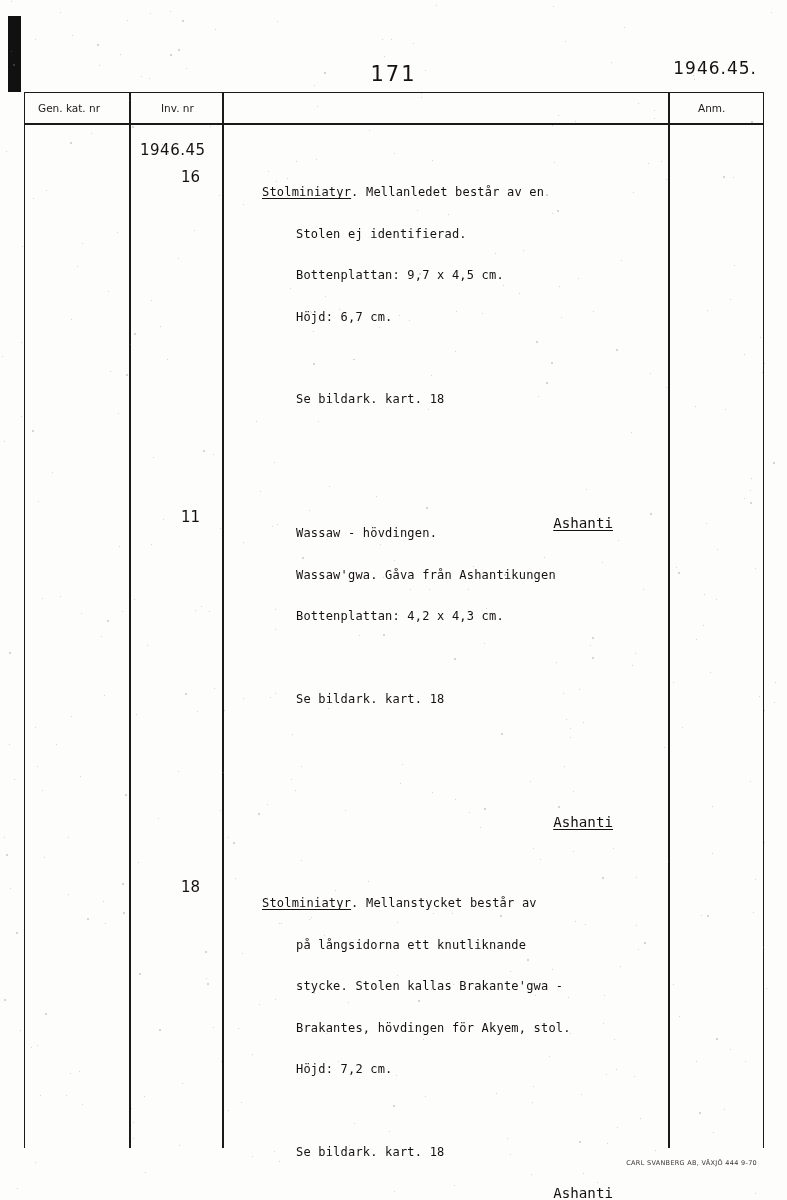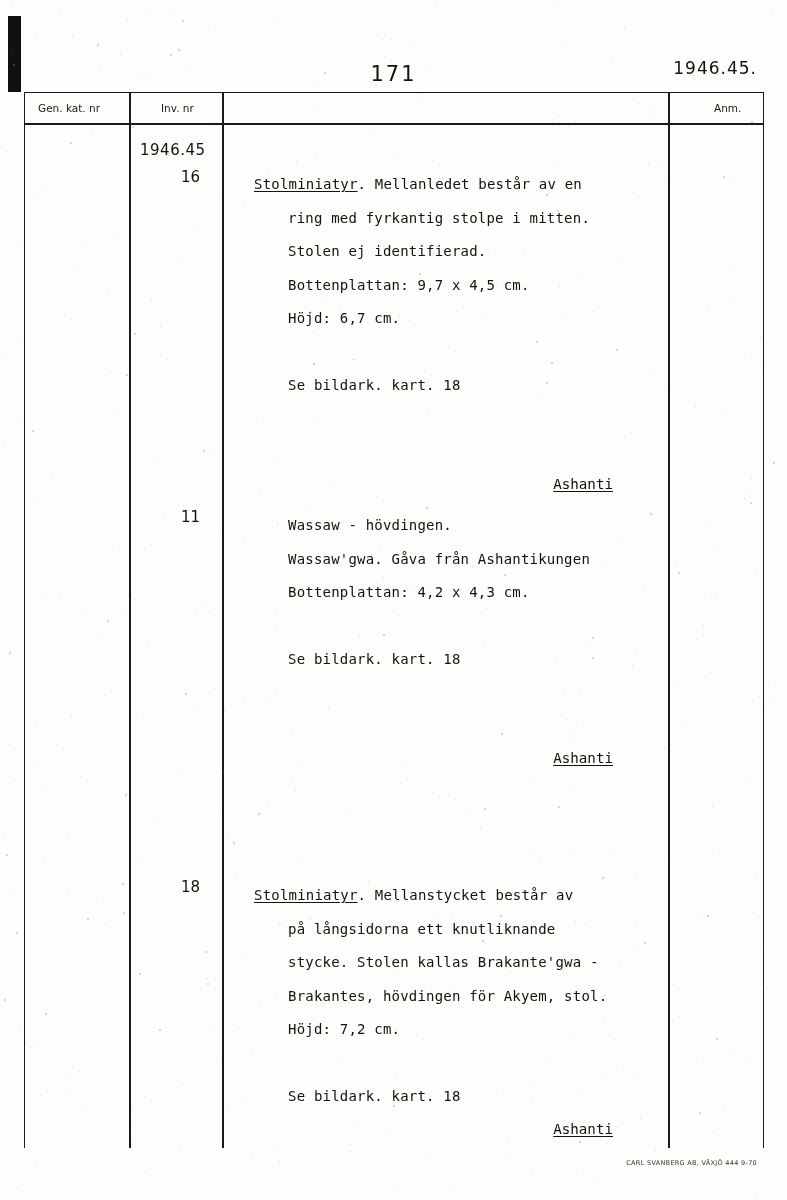--- a/index.html
+++ b/index.html
@@ -80,21 +80,21 @@
 
   .colhead {
     position: absolute;
     top: 102px;
     font-family: "DejaVu Sans", "Liberation Sans", sans-serif;
     font-size: 10.5px;
     color: #1d1a17;
   }
   .ch-gen { left: 38px; }
   .ch-inv { left: 161px; }
-  .ch-anm { left: 714px; }
+  .ch-anm { left: 698px; }
 
   .acc-year {
     position: absolute;
     left: 140px;
     top: 141px;
     font-size: 15px;
     font-family: "DejaVu Sans", "Liberation Sans", sans-serif;
     letter-spacing: .5px;
   }
   .inv-no {
@@ -104,22 +104,22 @@
     text-align: right;
     width: 70px;
   }
 
   .entry {
     position: absolute;
     left: 246px;
     width: 415px;
   }
   .entry p {
-    margin: 8px;
-    font-size: 14px;
+    margin: 16px;
+    font-size: 12px;
     line-height: 25.5px;
     letter-spacing: .2px;
     white-space: pre;
   }
   .entry p.ind { padding-left: 34px; }
   .entry p.gap { height: 25px; }
   .kw {
     text-decoration: underline;
     text-underline-offset: 2px;
   }
@@ -159,21 +159,20 @@
 
   <div class="colhead ch-gen">Gen. kat. nr</div>
   <div class="colhead ch-inv">Inv. nr</div>
   <div class="colhead ch-anm">Anm.</div>
 
   <div class="acc-year">1946.45</div>
 
   <div class="inv-no" style="left:130px; top:168px;">16</div>
   <div class="entry" style="top:164px;">
     <p><span class="kw">Stolminiatyr</span><span>. Mellanledet består av en</span></p>
-    <p class="ind">ring med fyrkantig stolpe i mitten.</p>
     <p class="ind">Stolen ej identifierad.</p>
     <p class="ind">Bottenplattan: 9,7 x 4,5 cm.</p>
     <p class="ind">Höjd: 6,7 cm.</p>
     <p class="ind gap"></p>
     <p class="ind">Se bildark. kart. 18</p>
     <p class="gap"></p>
     <p class="gap"></p>
     <div class="ashanti">Ashanti</div>
   </div>
 

